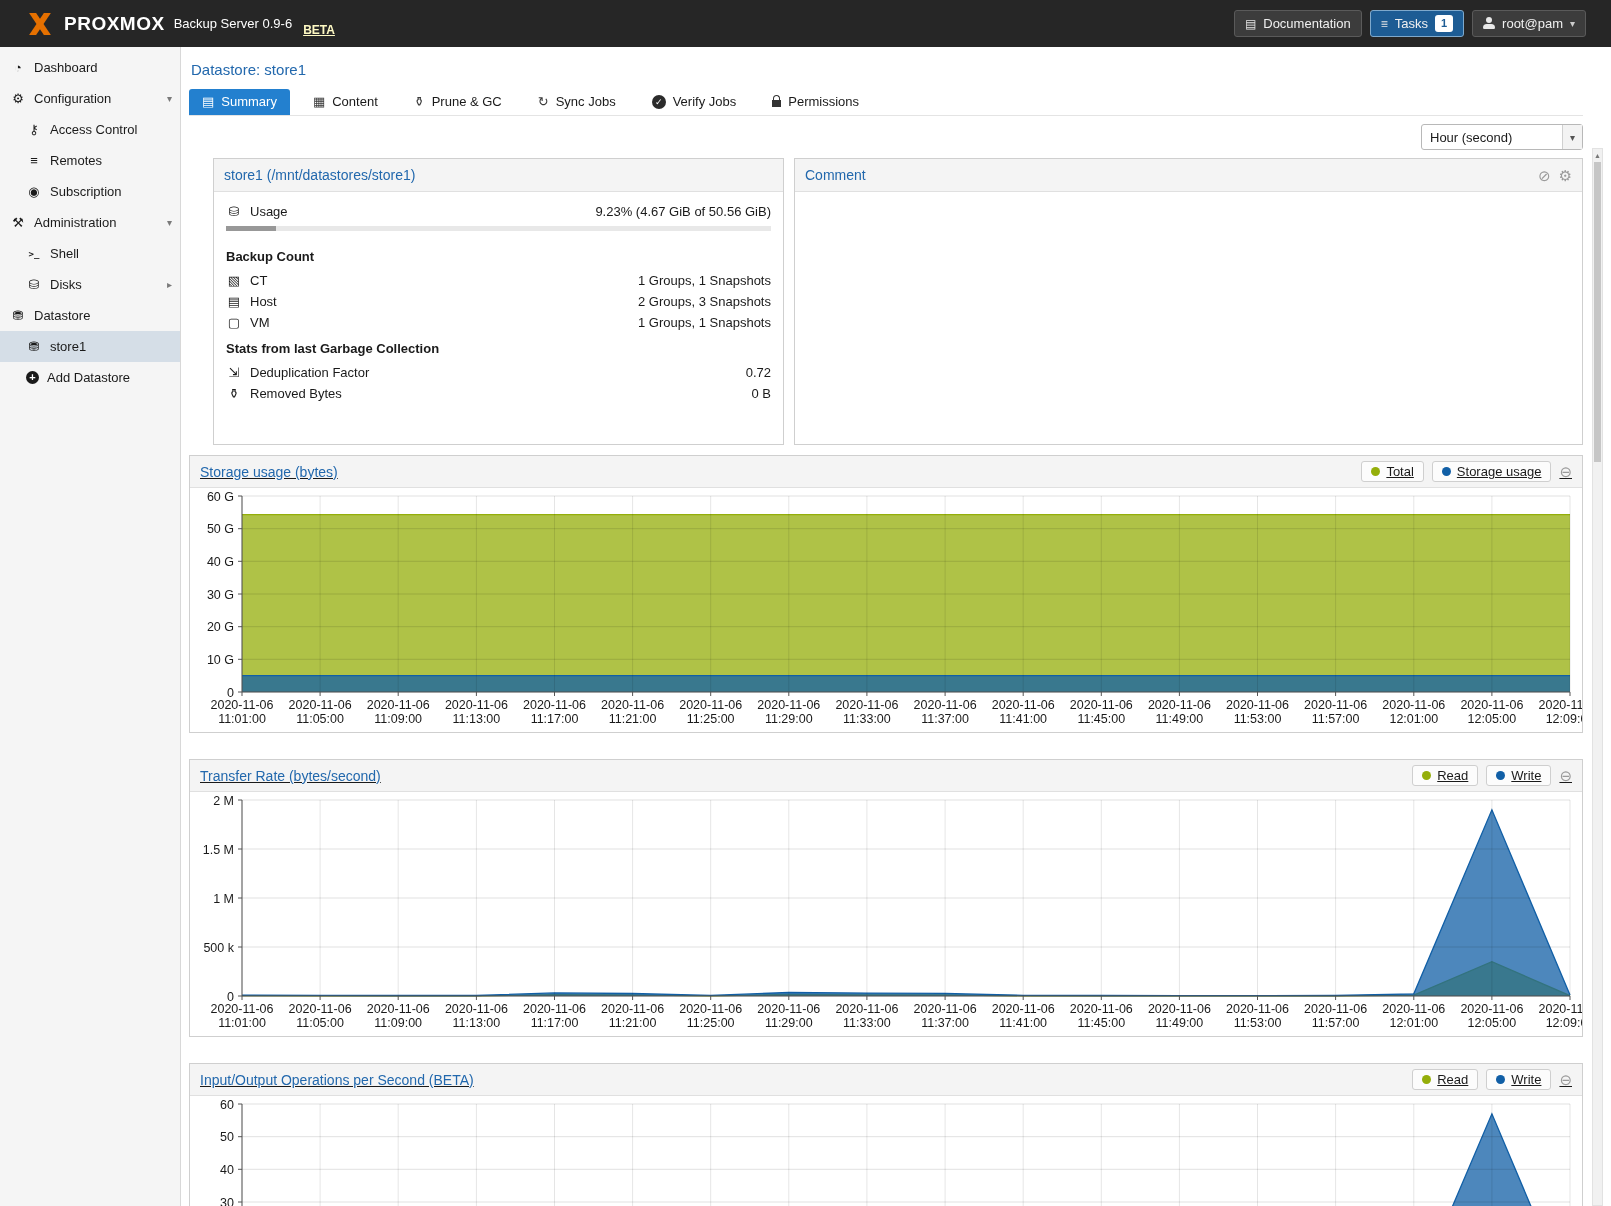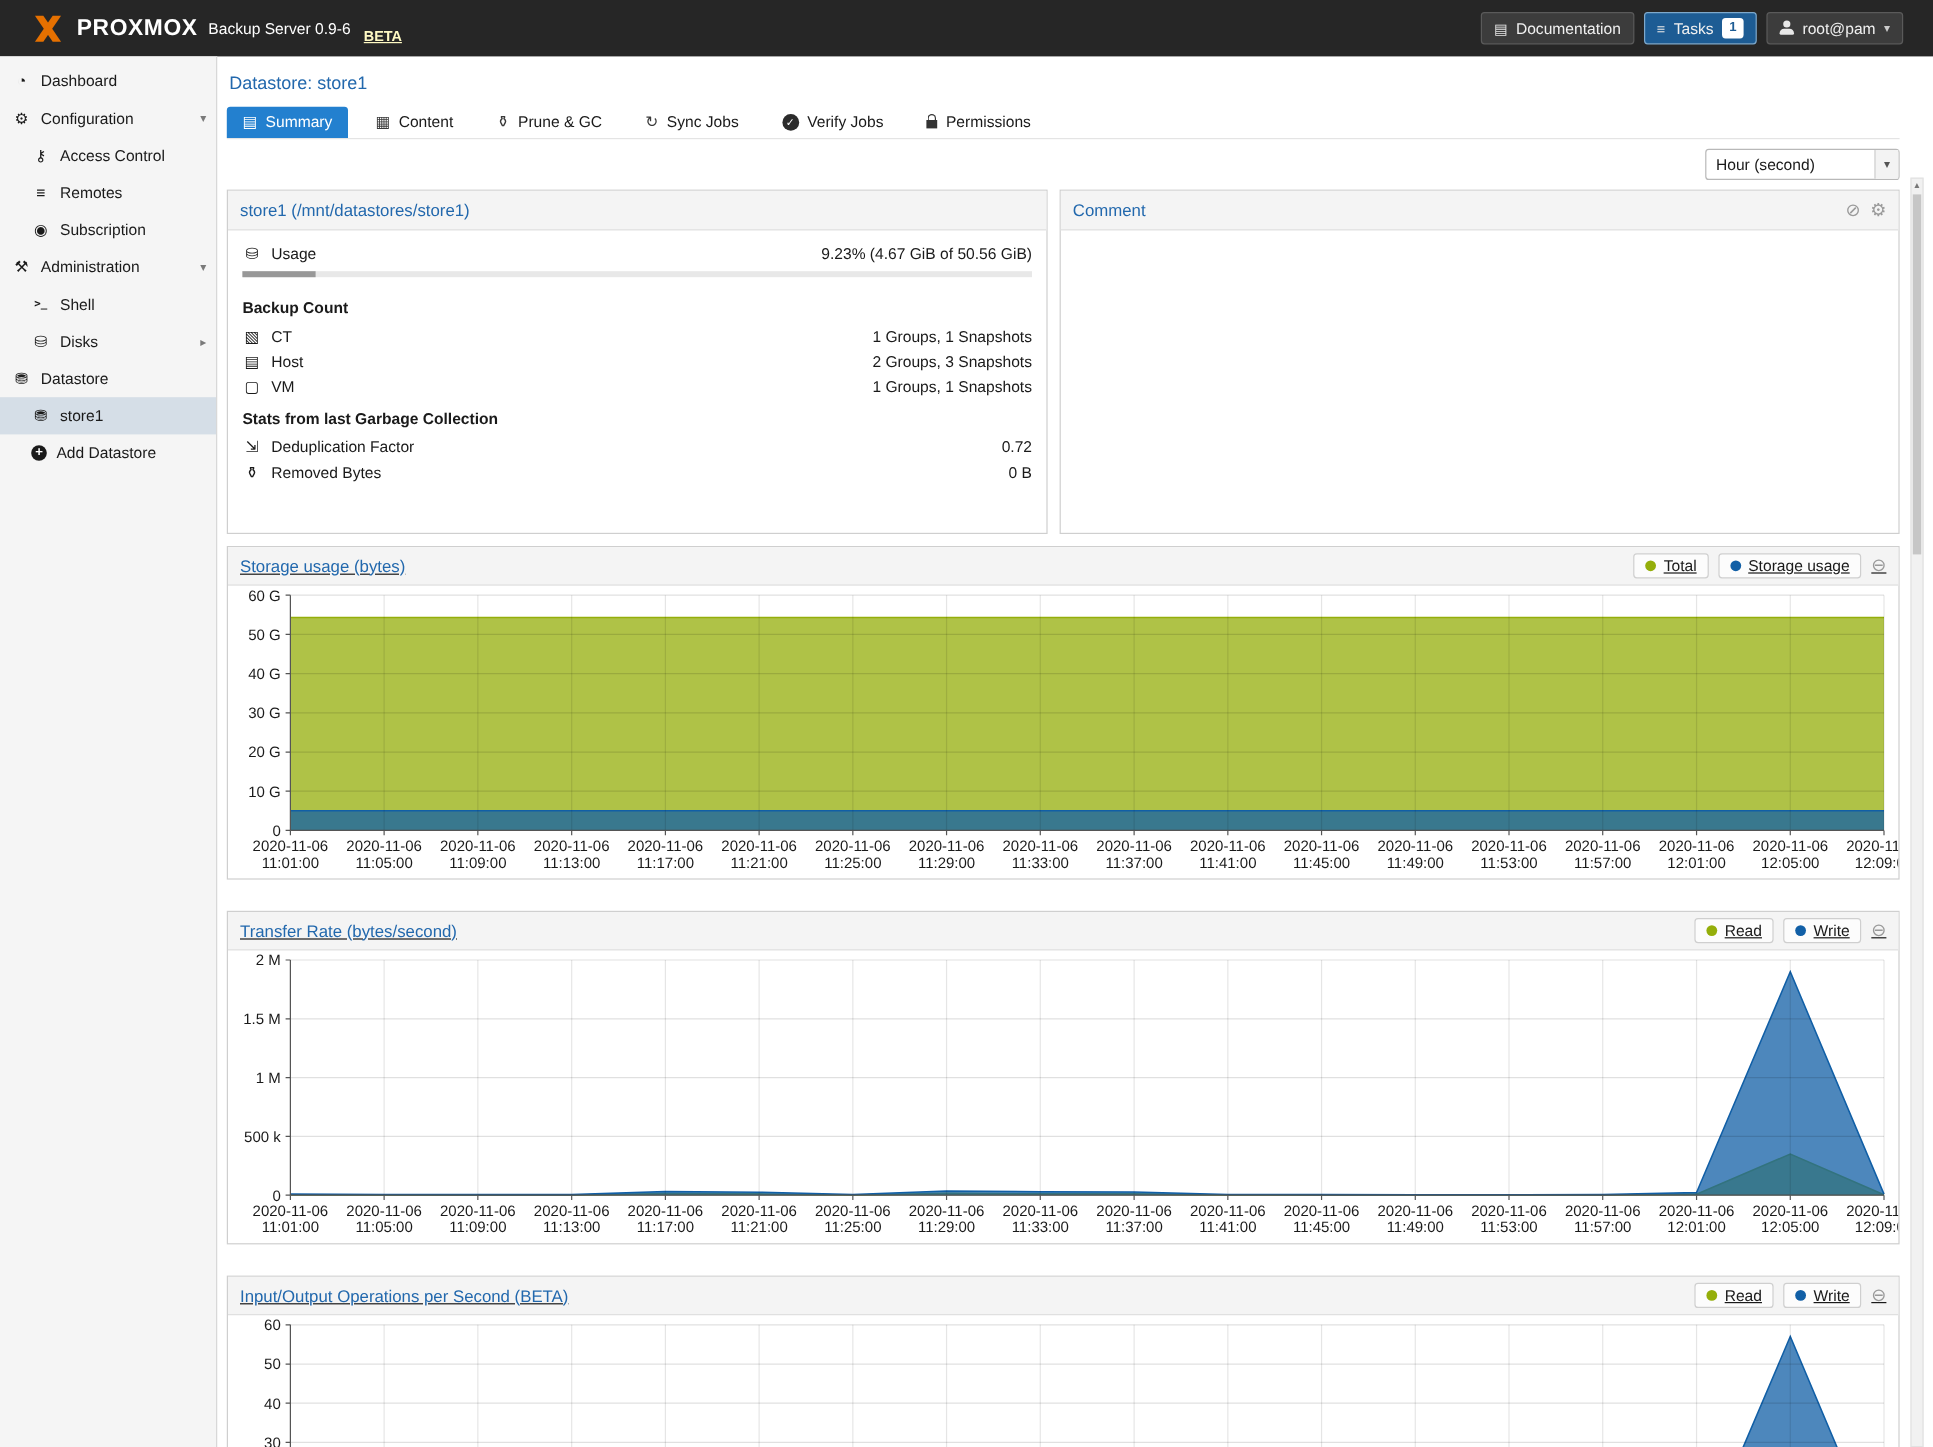--- a/index.html
+++ b/index.html
@@ -53,21 +53,21 @@
   .combo-trigger { width:20px; height:100%; border-left:1px solid #d0d0d0; background:#f3f3f3; color:#555; font-size:10px;
                    display:flex; align-items:center; justify-content:center; }
   
   .panel { border:1px solid #cfcfcf; background:#fff; }
   .p-head { background:#f4f4f4; border-bottom:1px solid #e0e0e0; padding:8px 10px; display:flex; align-items:center; gap:8px; }
   .chart-panel .p-head { padding:5px 10px; }
   .p-title { color:#2268ad; font-size:14px; }
   .spacer { flex:1; }
   .tool { color:#9a9a9a; font-size:15px; cursor:pointer; line-height:1; }
   .top-row { display:flex; gap:10px; margin-bottom:10px; }
-  .summary-panel { width:684px; flex:none; }
+  .summary-panel { width:571px; flex:none;margin-left:24px; }
   .comment-panel { flex:1; }
   .summary-body { padding:10px 12px; height:252px; }
   .comment-body { height:252px; }
   .usage-row { display:flex; align-items:center; gap:8px; padding-top:2px; }
   .usage-val { margin-left:auto; }
   .usage-bar { height:5px; background:#e8e8e8; margin:7px 0 10px; }
   .usage-bar-fill { height:100%; background:#989898; }
   .sec-title { font-weight:bold; padding:8px 0 6px; }
   .kv { display:flex; align-items:center; gap:8px; padding:3px 0; }
   .kv-v { margin-left:auto; }

